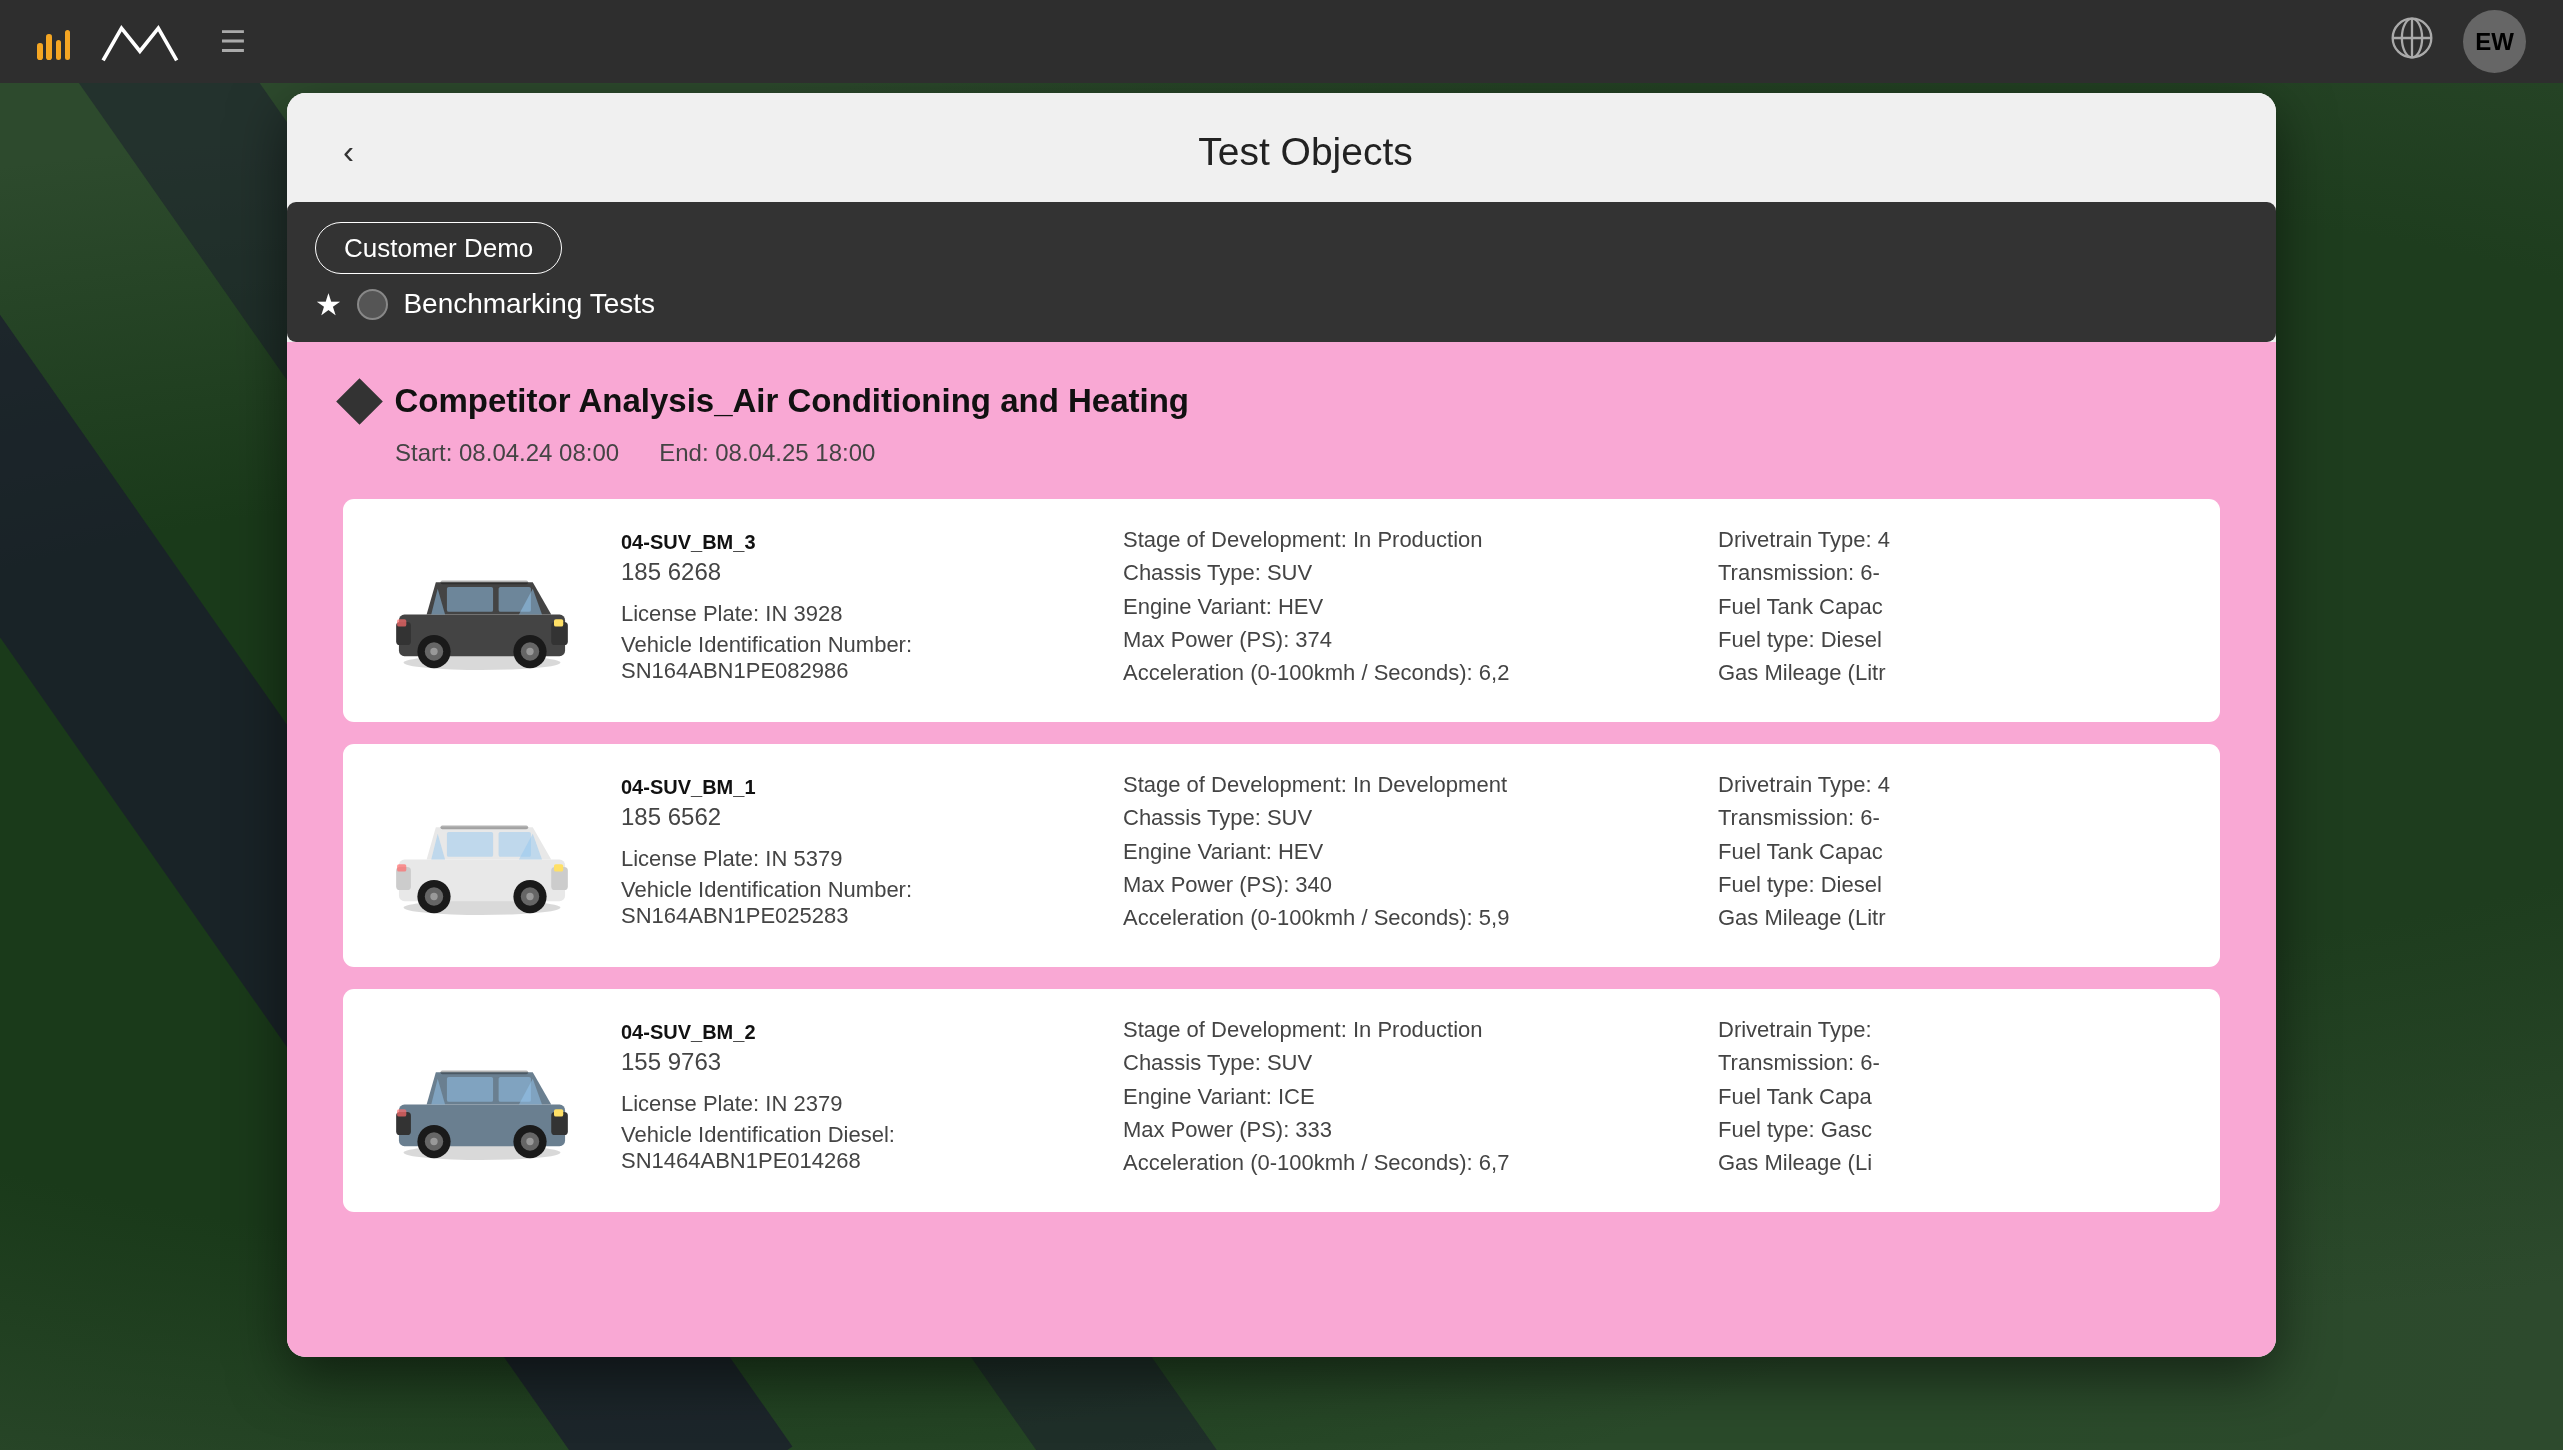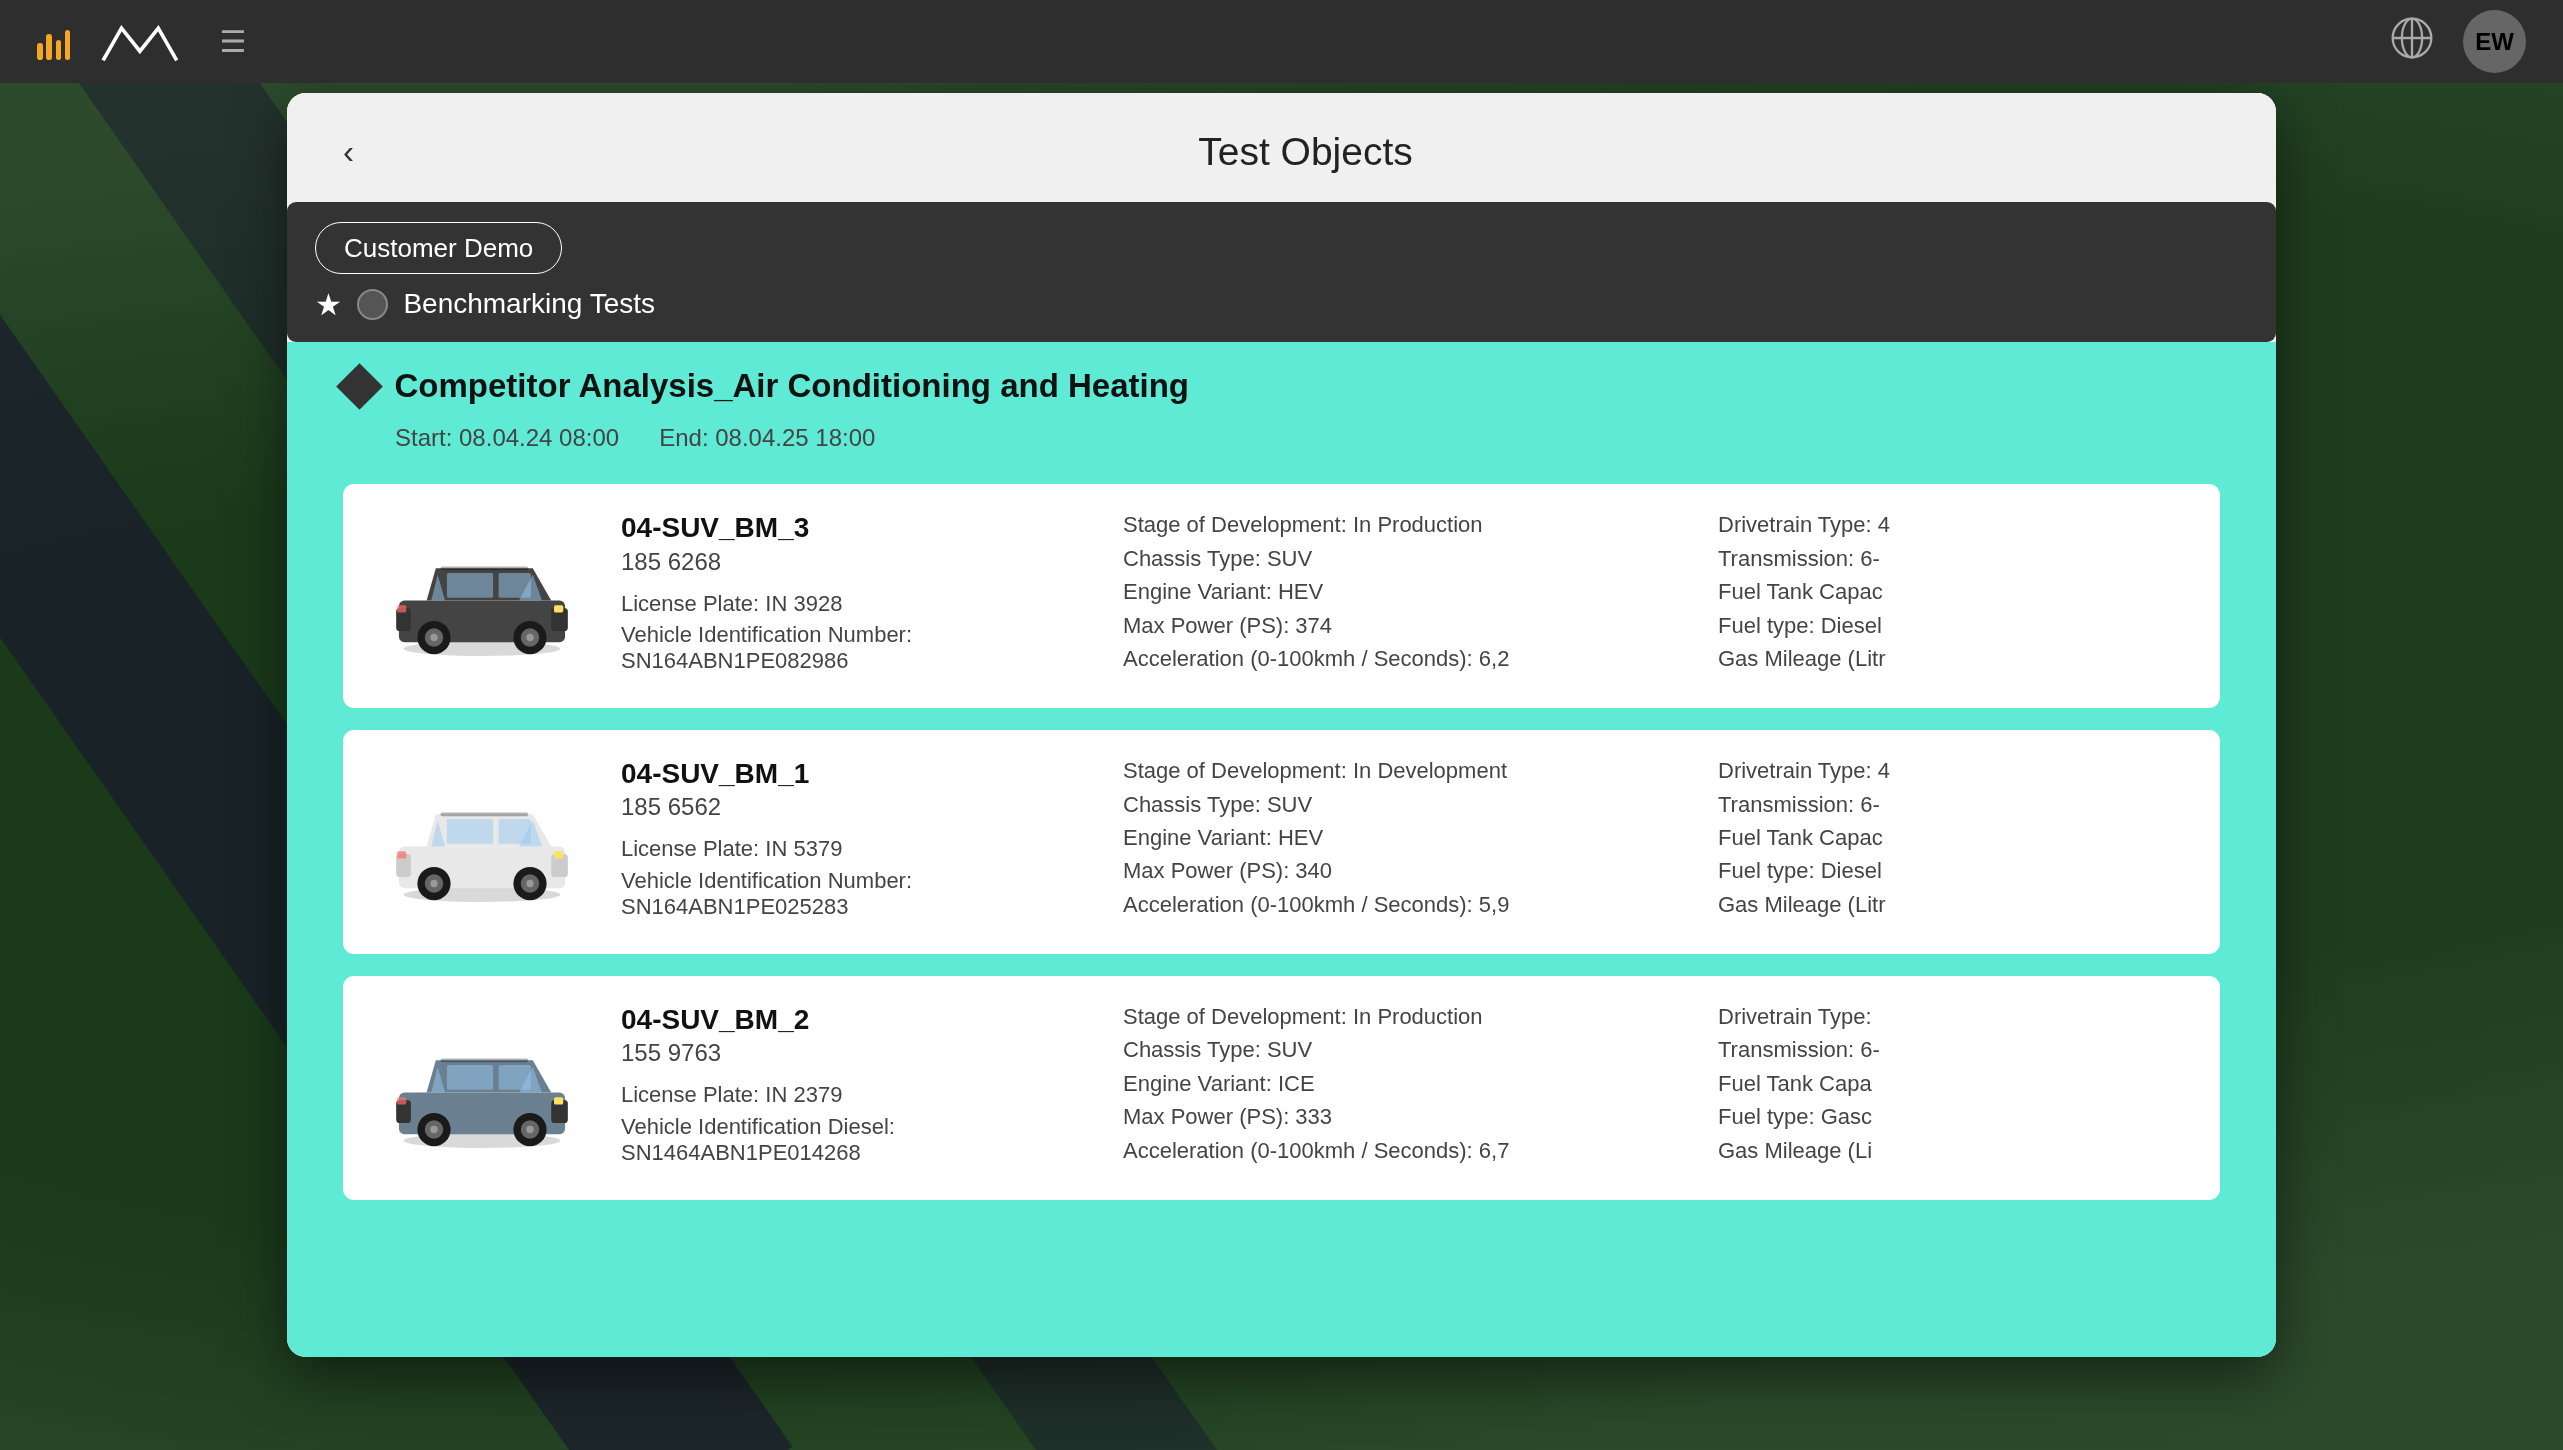--- a/index.html
+++ b/index.html
@@ -182,22 +182,22 @@
       height: 31.5px;
       border-radius: 50%;
       background: #555;
       border: 2.8px solid #888;
     }
 
     
     .modal-content {
       flex: 1;
       overflow-y: auto;
-      padding: 25px 56px;
-      background: #5eead4;
+      padding: 40px 56px;
+      background: #f9a8d4;
     }
 
     
     .section-header {
       display: flex;
       align-items: center;
       gap: 18.5px;
       margin-bottom: 18.5px;
     }
     .diamond-icon {
@@ -241,21 +241,21 @@
     
     .car-svg {
       width: 204px;
       height: 120px;
     }
     .vehicle-info {
       flex: 1;
       min-width: 0;
     }
     .vehicle-name {
-      font-size: 28px;
+      font-size: 20px;
       font-weight: 700;
       color: #111;
       margin-bottom: 3.7px;
     }
     .vehicle-id {
       font-size: 24px;
       color: #444;
       margin-bottom: 15px;
     }
     .vehicle-details-row {

